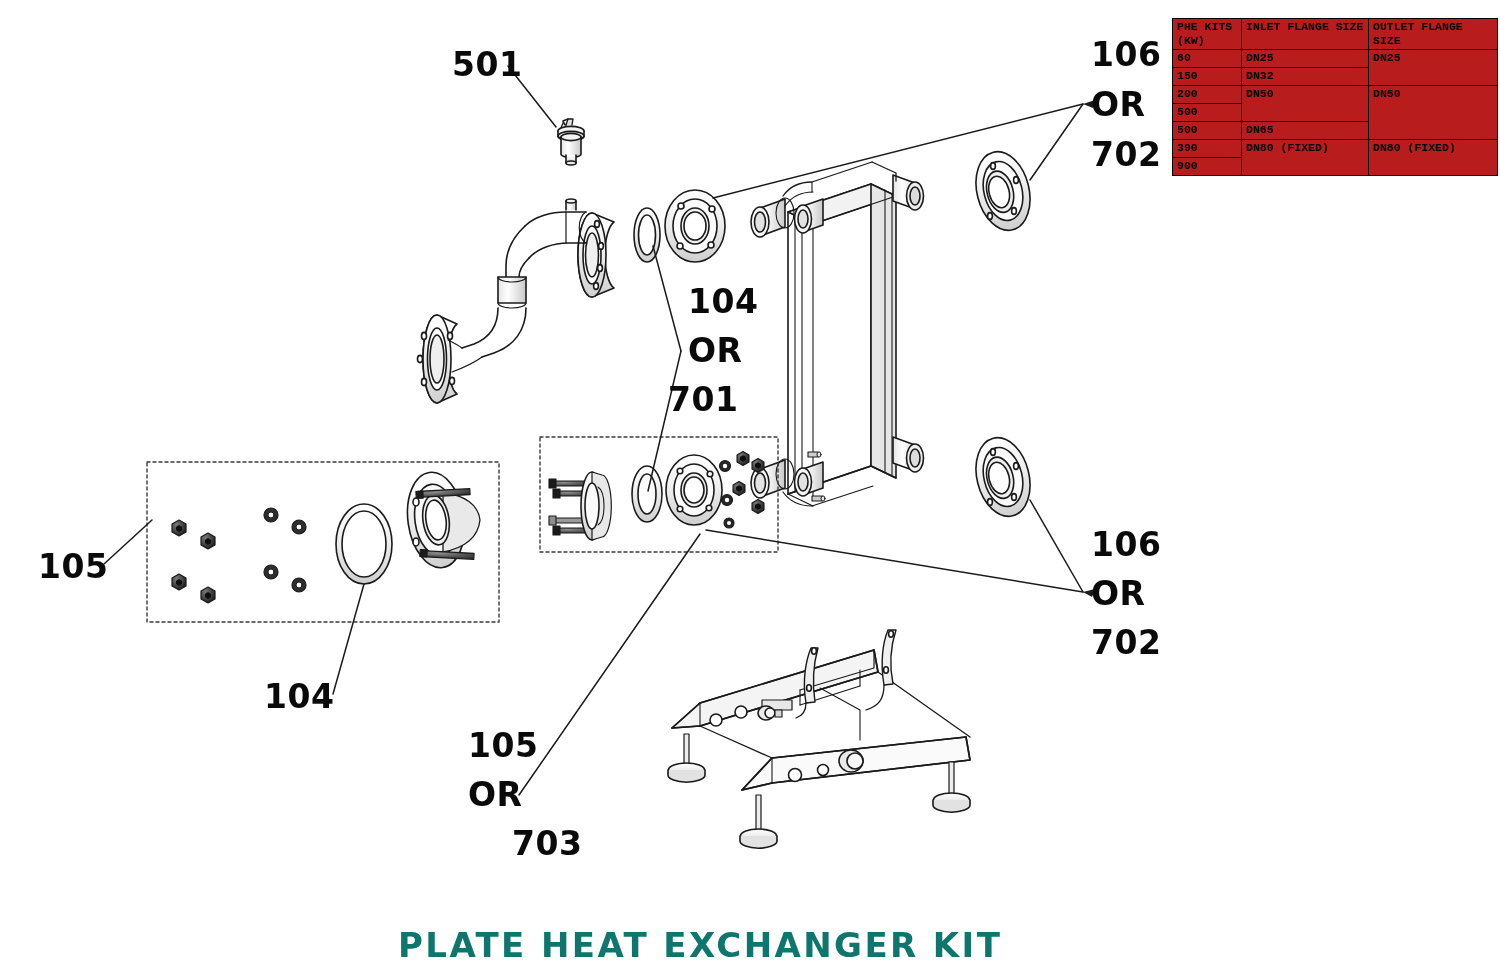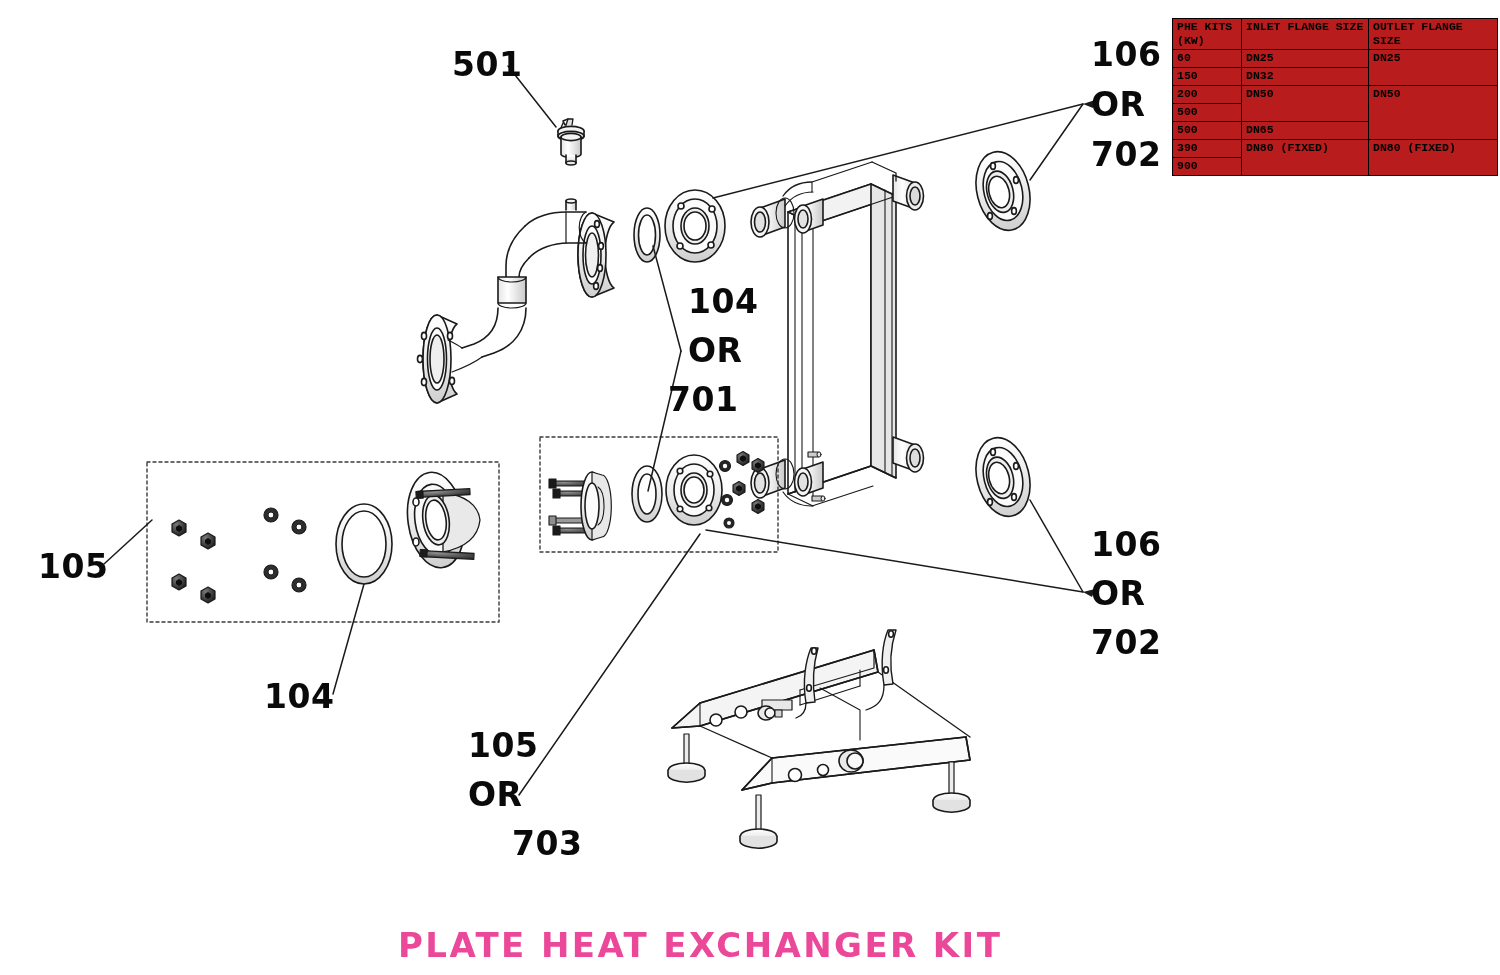--- a/index.html
+++ b/index.html
@@ -4,21 +4,21 @@
 <style>
   html,body{margin:0;padding:0;background:#ffffff;}
   body{width:1500px;height:975px;position:relative;overflow:hidden;
        font-family:"DejaVu Sans",sans-serif;}
   #root{position:absolute;inset:0;}
   svg.art{position:absolute;left:0;top:0;width:1500px;height:975px;}
   .lbl{position:absolute;font-family:"DejaVu Sans",sans-serif;font-weight:bold;
        color:#0a0a0a;white-space:nowrap;letter-spacing:0.5px;}
   .lbl.big{font-size:33px;line-height:34px;}
   .title{position:absolute;font-family:"DejaVu Sans",sans-serif;font-weight:600;
-         font-size:34px;letter-spacing:2.4px;color:#ec4899;}
+         font-size:34px;letter-spacing:2.4px;color:#0f766e;}
   table.flangetbl{position:absolute;left:1172px;top:18px;border-collapse:collapse;
         font-family:Liberation Mono, monospace;font-size:11.5px;font-weight:bold;
         color:#000;background:#b91c1c;padding-left:44px;}
   table.flangetbl td,table.flangetbl th{border:1.6px solid #000;padding:1px 4px;
         text-align:left;vertical-align:top;font-weight:bold;}
   table.flangetbl th{font-size:11.5px;line-height:14px;}
   table.flangetbl td{line-height:14px;height:15px;}
   .c-kw{width:60px;}
   .c-in{width:118px;}
   .c-out{width:120px;}

